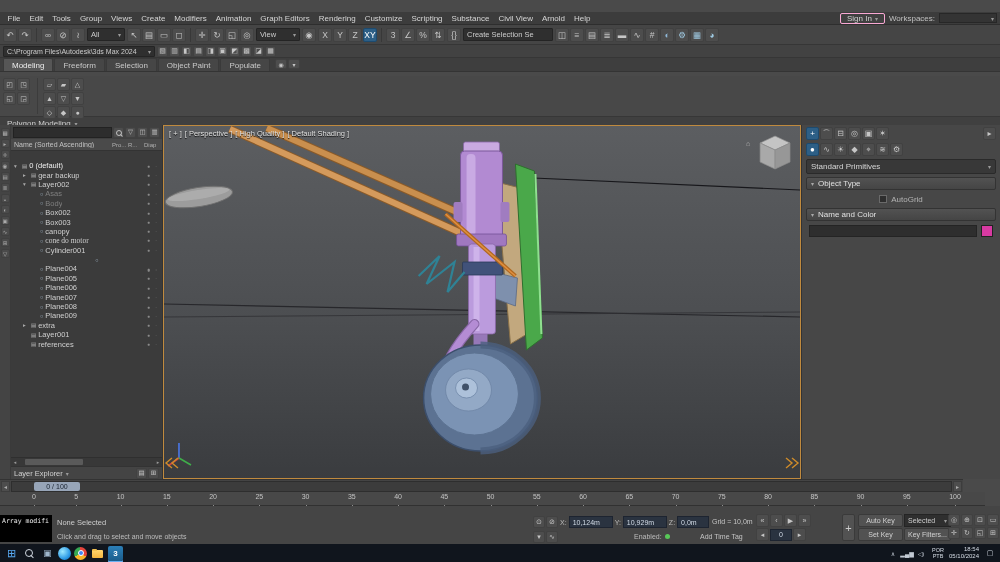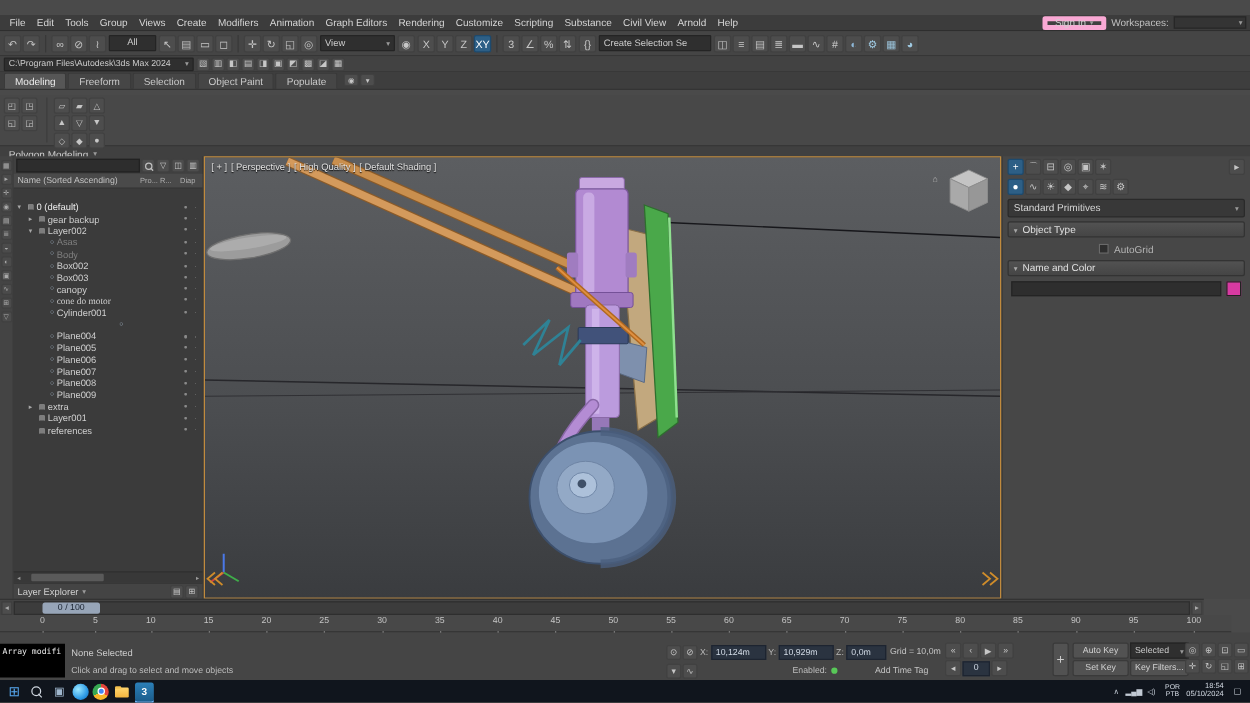--- a/index.html
+++ b/index.html
@@ -11,34 +11,34 @@
 .appicon{width:8px;height:8px;border-radius:1px;background:linear-gradient(135deg,#2fa7d8,#16608f);flex:none;}
 .title{font-size:7.5px;color:#cdcdcd;white-space:nowrap;}
 .winctl{margin-left:auto;display:flex;}
 .winctl span{width:17px;height:11px;display:flex;align-items:center;justify-content:center;font-size:7px;color:#bdbdbd;}
 
 
 .menubar{position:absolute;top:12px;left:0;width:100%;height:13px;background:#3c3c3c;border-bottom:1px solid #2e2e2e;display:flex;align-items:center;padding:0 3px;}
 .menus{display:flex;align-items:center;}
 .menu-item{padding:0 4.5px;font-size:8px;color:#d6d6d6;white-space:nowrap;}
 .menubar-right{margin-left:auto;display:flex;align-items:center;gap:4px;}
-.signin{display:flex;align-items:center;gap:3px;height:11px;padding:0 6px;background:#404040;border:4px solid #f9a8d4;border-radius:2px;}
+.signin{display:flex;align-items:center;gap:3px;height:11px;padding:0 6px;background:#404040;border:1px solid #f9a8d4;border-radius:2px;}
 .wslabel{color:#c0c0c0;}
 .wscombo{width:58px;height:10px;background:#343434;border:1px solid #272727;display:flex;align-items:center;justify-content:flex-end;padding:0 2px;}
 .caret{font-size:6px;color:#9a9a9a;}
 
 
 .toolbar{position:absolute;top:25px;left:0;width:100%;height:20px;background:#454545;border-bottom:1px solid #363636;display:flex;align-items:center;gap:2px;padding:0 3px;}
 .tgroup{display:inline-flex;align-items:center;gap:1px;flex:none;}
 .ibtn{width:14px;height:14px;background:#4d4d4d;border:1px solid #414141;border-radius:2px;display:inline-flex;align-items:center;justify-content:center;font-size:8.5px;color:#c6c6c6;flex:none;position:relative;overflow:hidden;}
 .ibtn.active{background:#2d5f86;border-color:#1d4a6e;color:#fff;}
 .tsep{width:1px;height:14px;background:#383838;margin:0 2px;flex:none;}
 .combo{height:13px;background:#2f2f2f;border:1px solid #242424;border-radius:1px;display:flex;align-items:center;gap:3px;padding:0 3px;color:#cccccc;font-size:7.5px;flex:none;overflow:hidden;white-space:nowrap;}
 .combo .caret{margin-left:auto;}
-.w38{width:38px;flex-direction:column;} .w46{width:60px;} .w90{width:90px;gap:44px;}
+.w38{width:38px;} .w46{width:44px;} .w90{width:90px;gap:44px;}
 .toolbar2{position:absolute;top:45px;left:0;width:100%;height:13px;background:#424242;border-bottom:1px solid #363636;display:flex;align-items:center;gap:2px;padding:0 3px;}
 .pathcombo{width:152px;height:11px;font-size:7px;}
 .toolbar2 .ibtn{width:11px;height:11px;font-size:7px;}
 
 
 .ribbontabs{position:absolute;top:58px;left:0;width:100%;height:14px;background:#3e3e3e;display:flex;align-items:flex-end;gap:1px;padding:0 3px;border-bottom:1px solid #343434;}
 .rtab{height:13px;padding:0 8px;display:inline-flex;align-items:center;background:#464646;border:1px solid #3a3a3a;border-bottom:0;border-radius:2px 2px 0 0;font-size:8px;color:#c9c9c9;white-space:nowrap;flex:none;}
 .rtab.active{background:#565656;color:#ececec;}
 .ribbontabs .tgroup{margin-left:4px;margin-bottom:2px;}
 .ribbontabs .ibtn{width:12px;height:10px;font-size:6px;}

